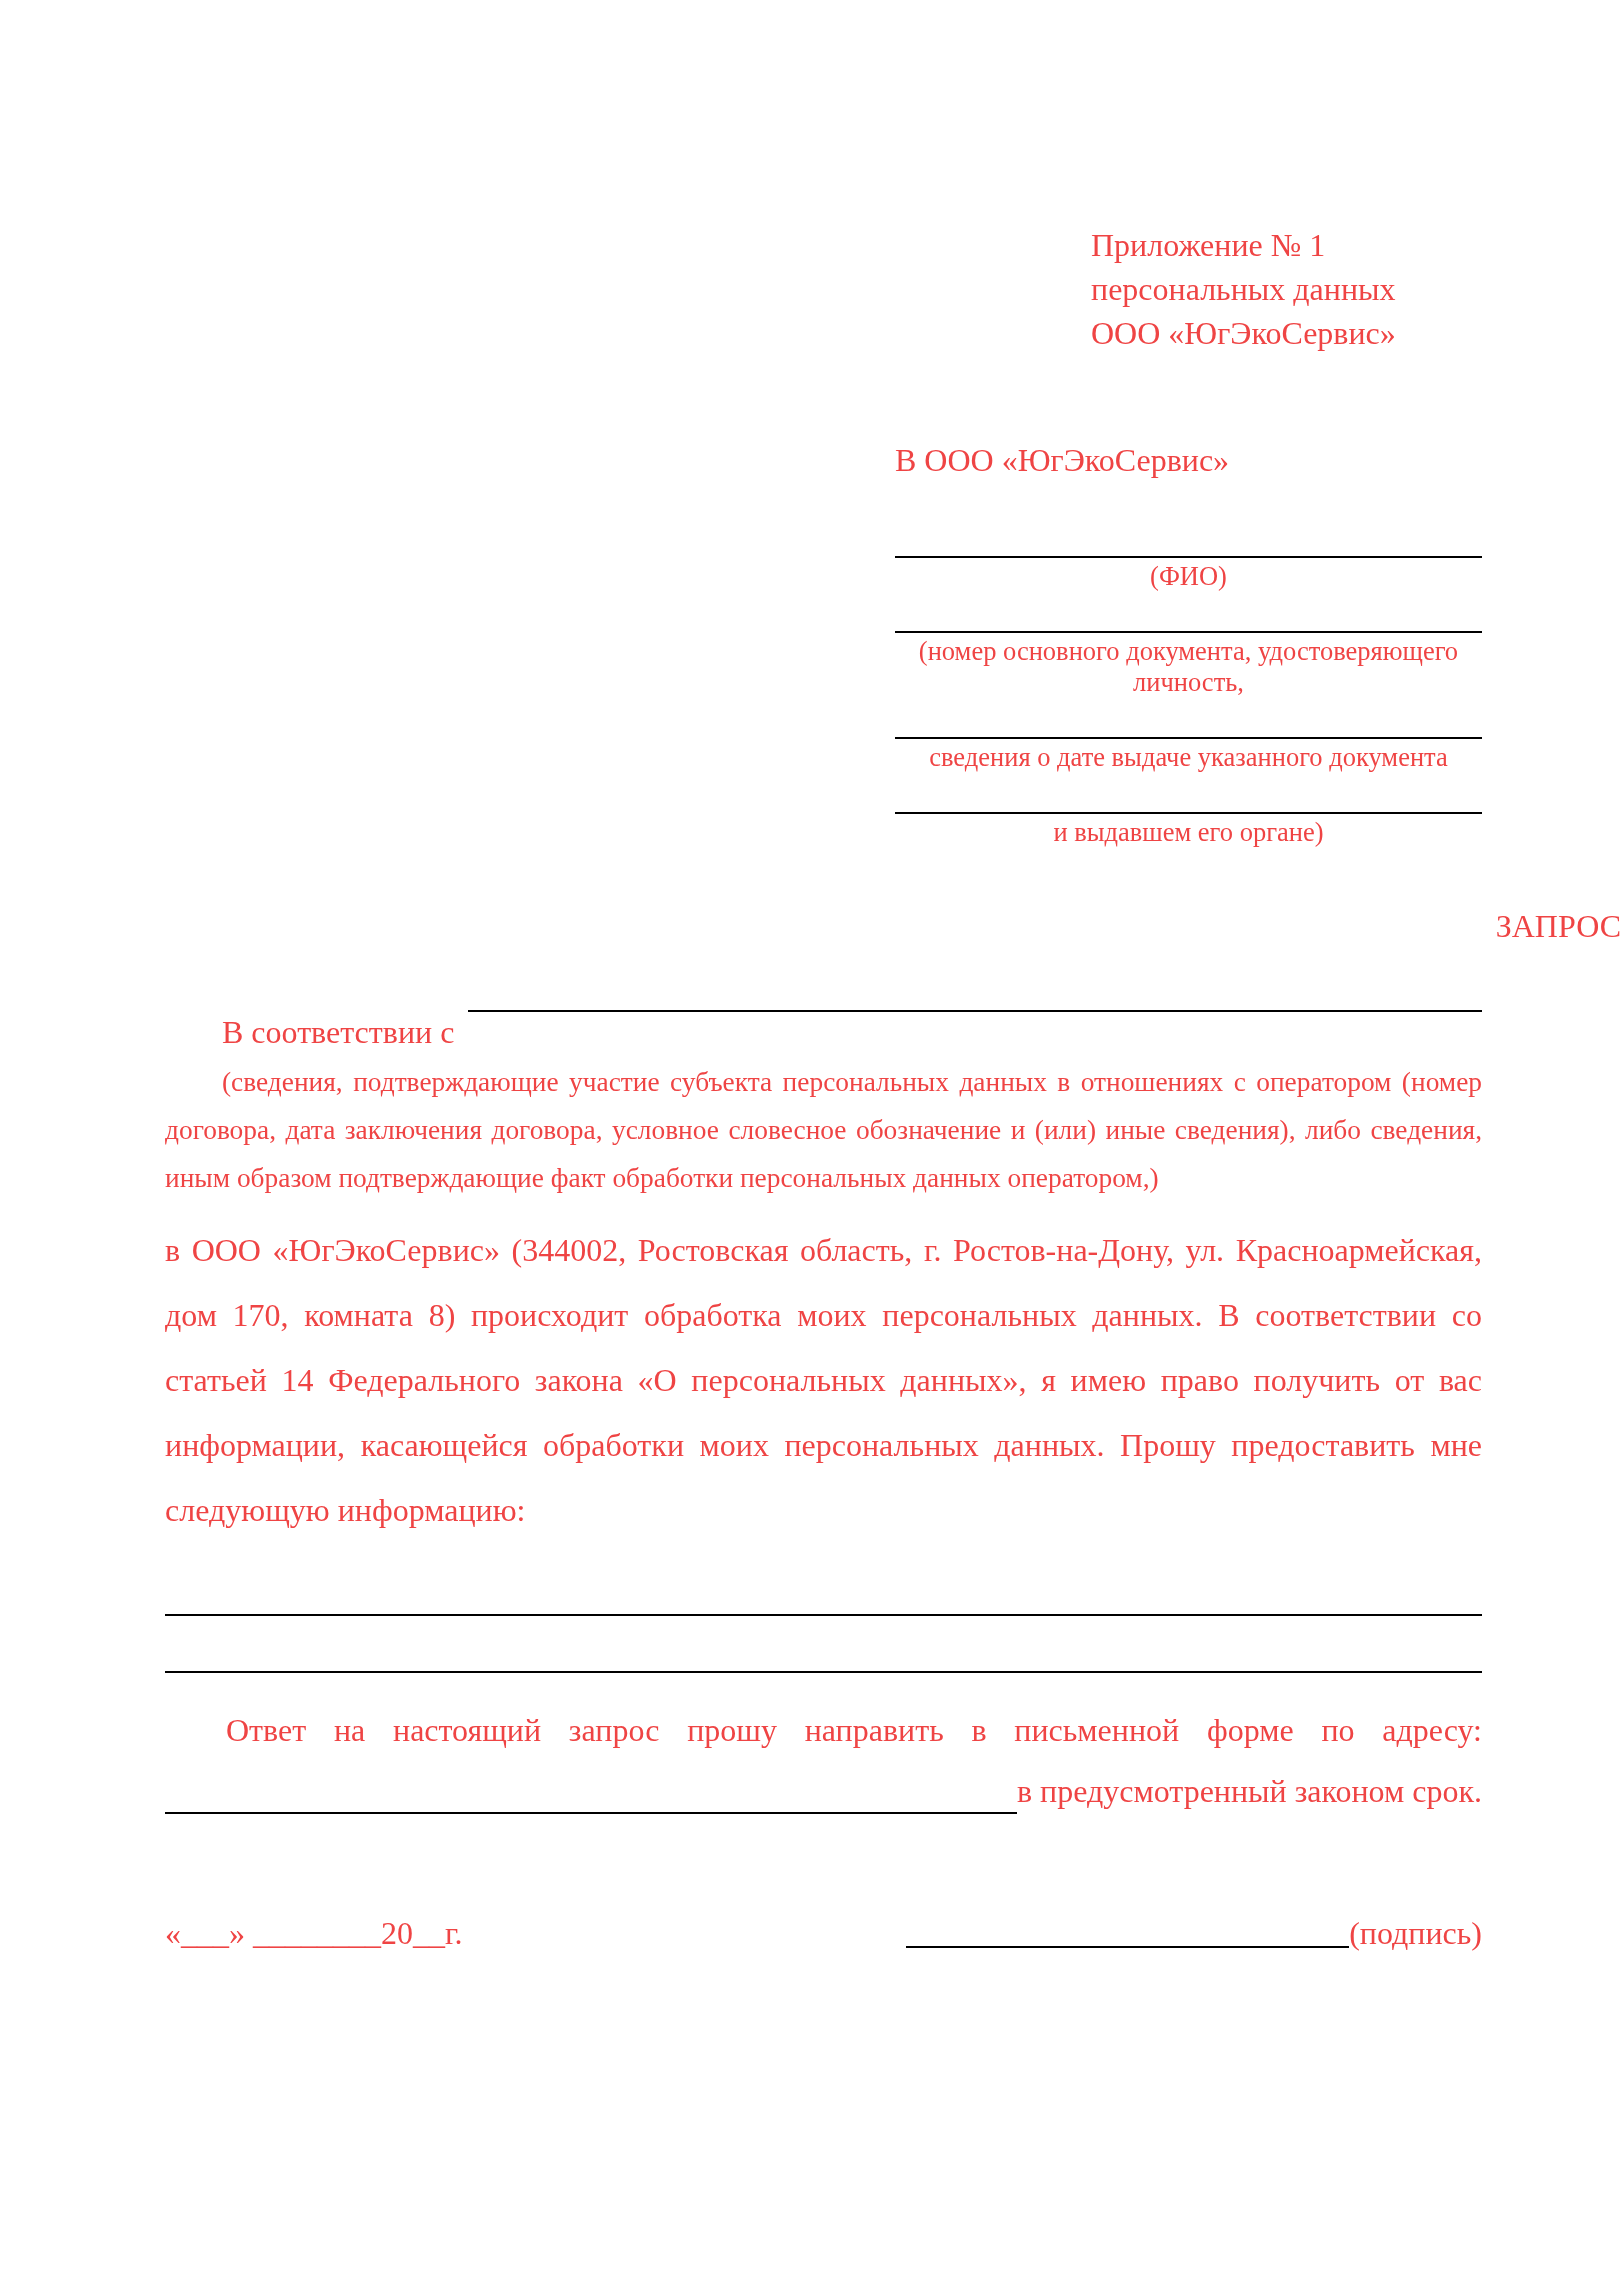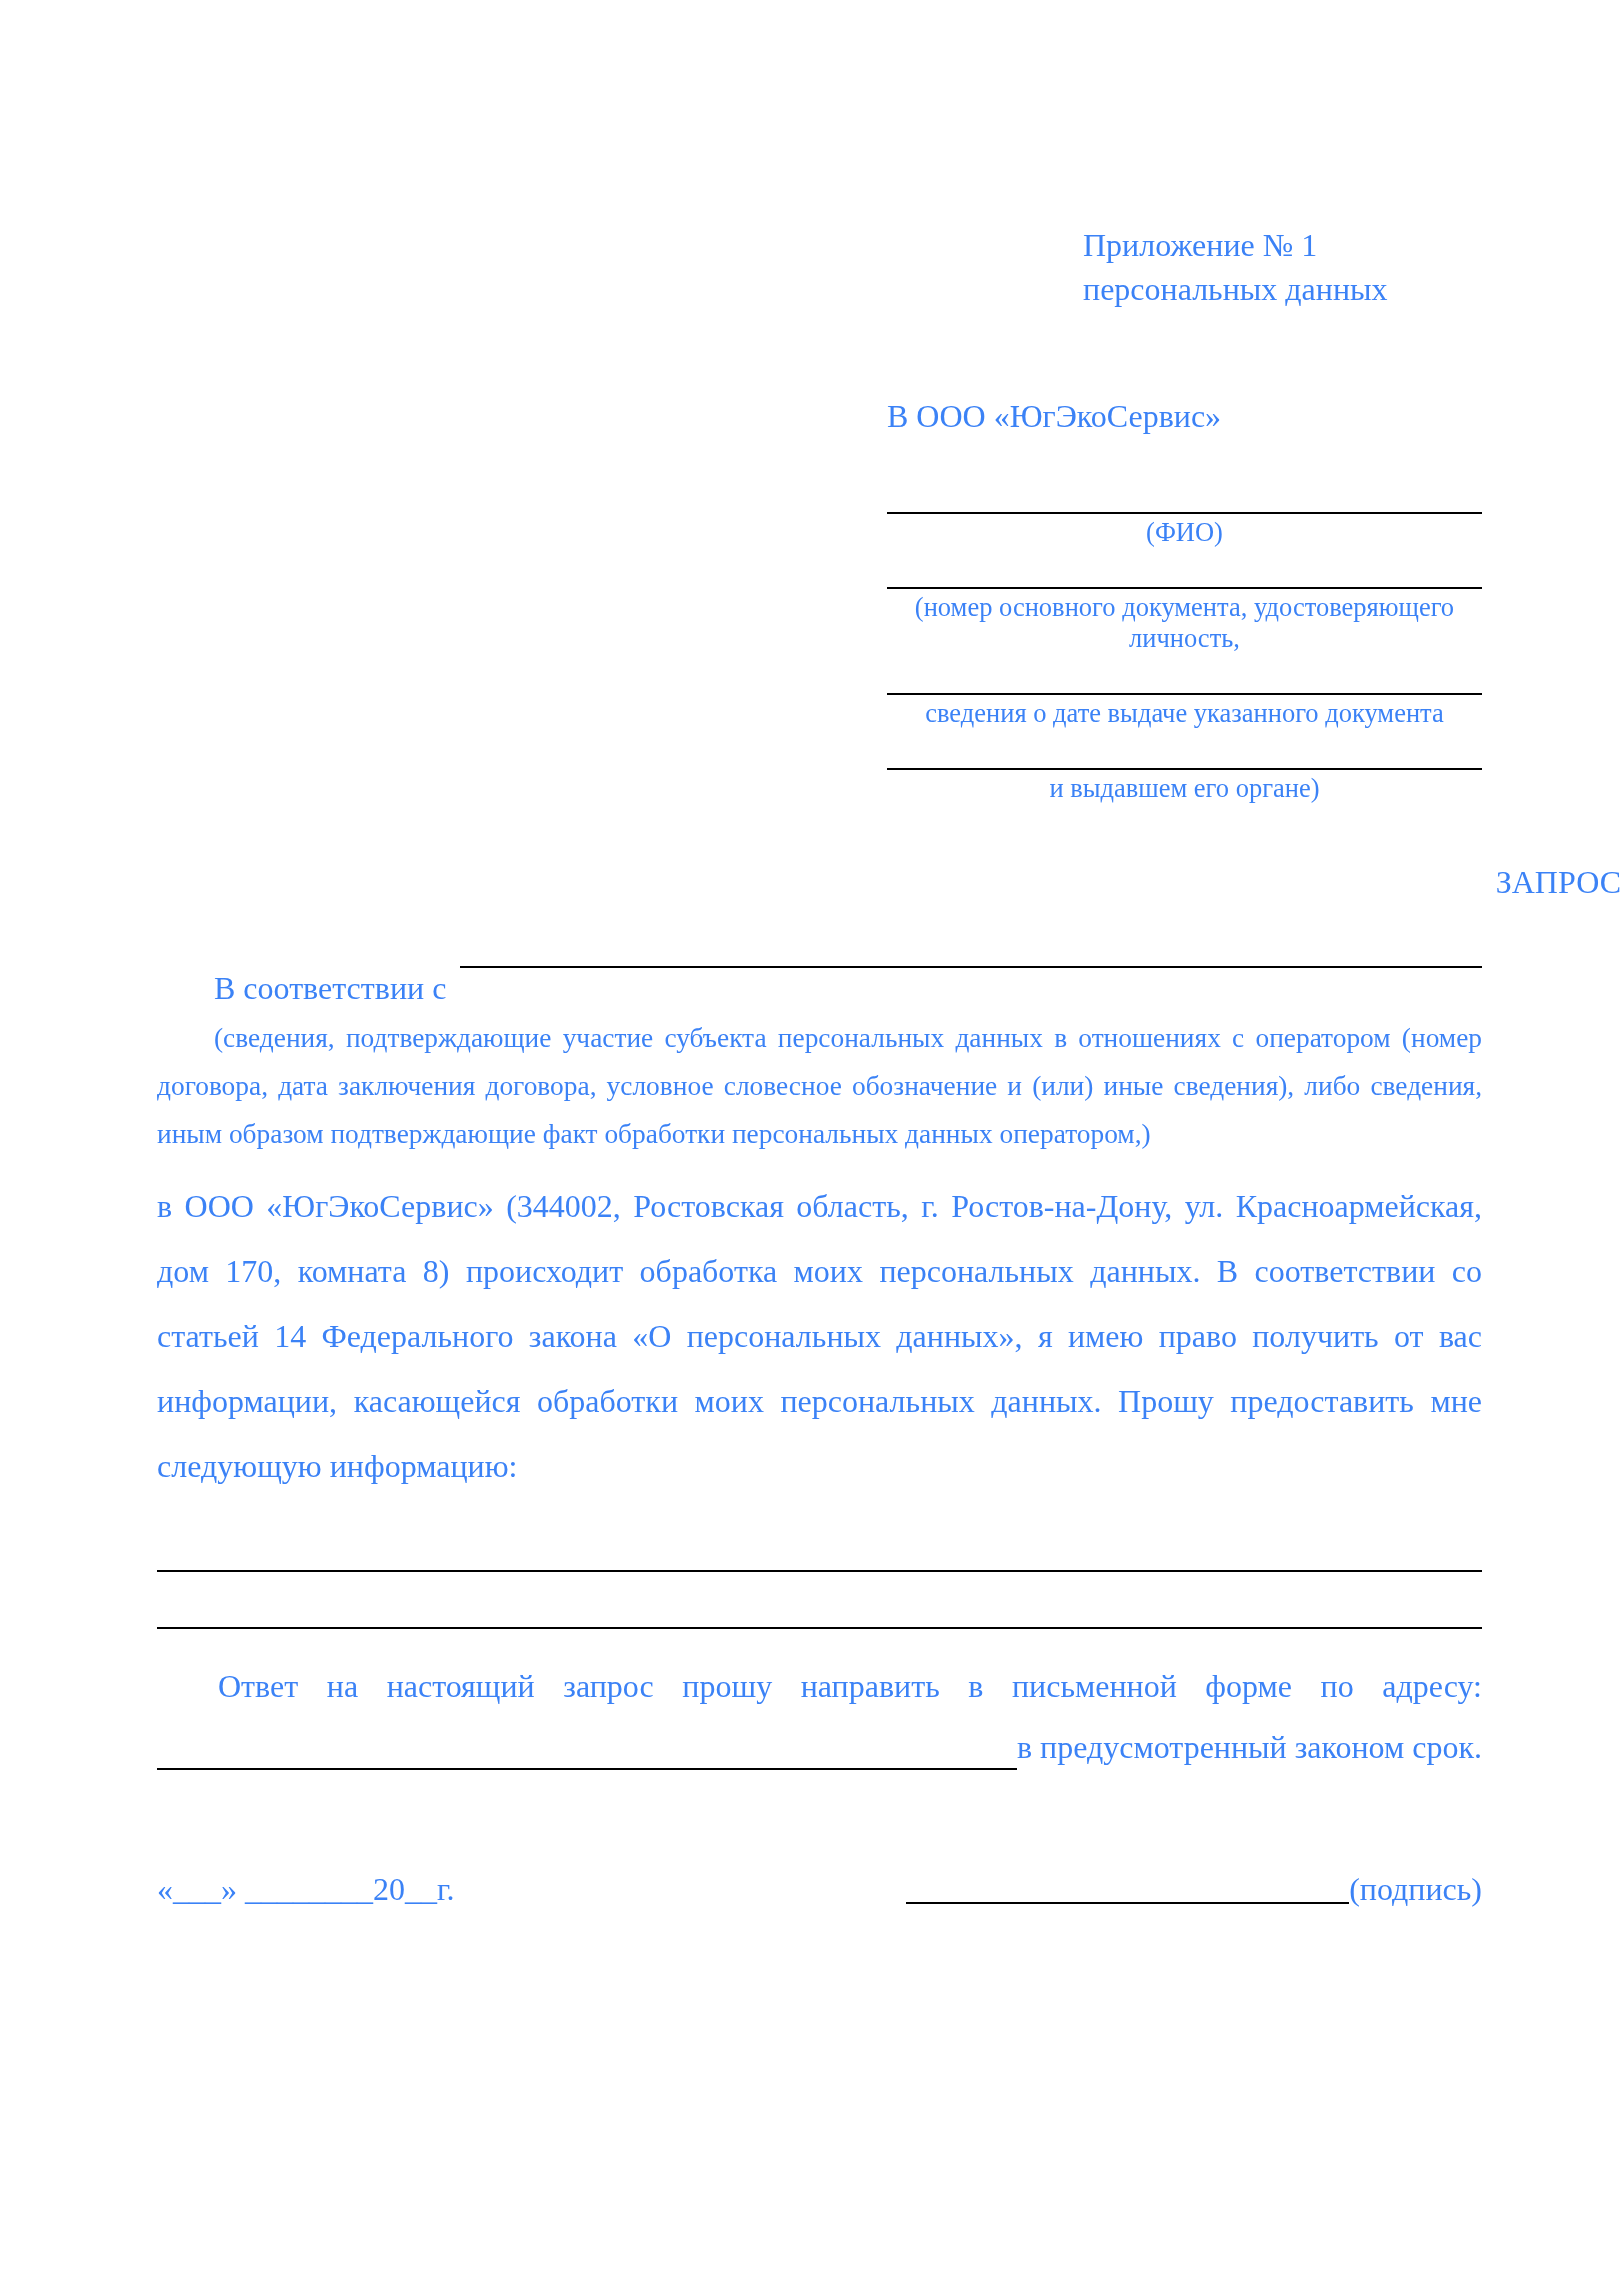--- a/index.html
+++ b/index.html
@@ -2,23 +2,24 @@
 <html><head>
 <meta charset="utf-8">
 <style>
   * { margin:0; padding:0; box-sizing:border-box; }
   html, body { background:#888; }
   .page {
     position:relative;
     width:1621px; height:2293px;
     margin:0 auto;
     background:#ffffff;
-    color:#3b82f6;
+    color:#ef4444;
     font-family:"Liberation Serif", "DejaVu Serif", serif;
     overflow:hidden;
+    padding-left:8px;
   }
   
   .apx {
     padding-top:223px;
     margin-left:1083px;
     font-size:32px;
     line-height:44px;
   }
   
   .title {
@@ -133,20 +134,21 @@
   }
 </style>
 </head>
 <body>
 
 <div class="page">
 
   <div class="apx">
     <div>Приложение № 1</div>
     <div>персональных данных</div>
+    <div>ООО «ЮгЭкоСервис»</div>
   </div>
 
 
   <div class="addr">
     <div class="addr-to">В ООО «ЮгЭкоСервис»</div>
 
     <div class="field">
       <div class="blank"></div>
       <div class="cap">(ФИО)</div>
     </div>

